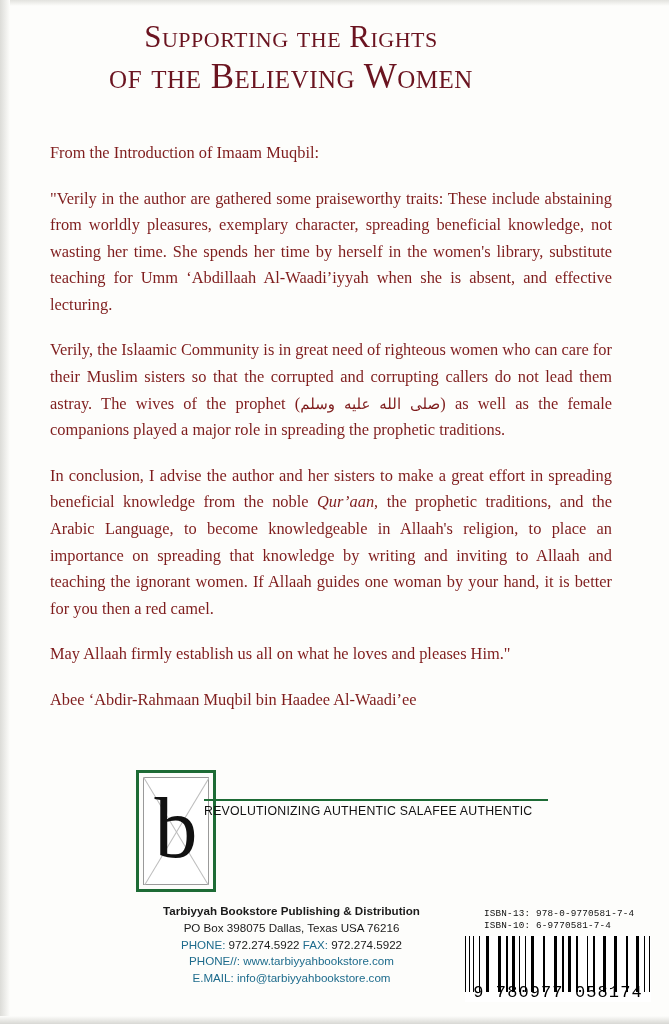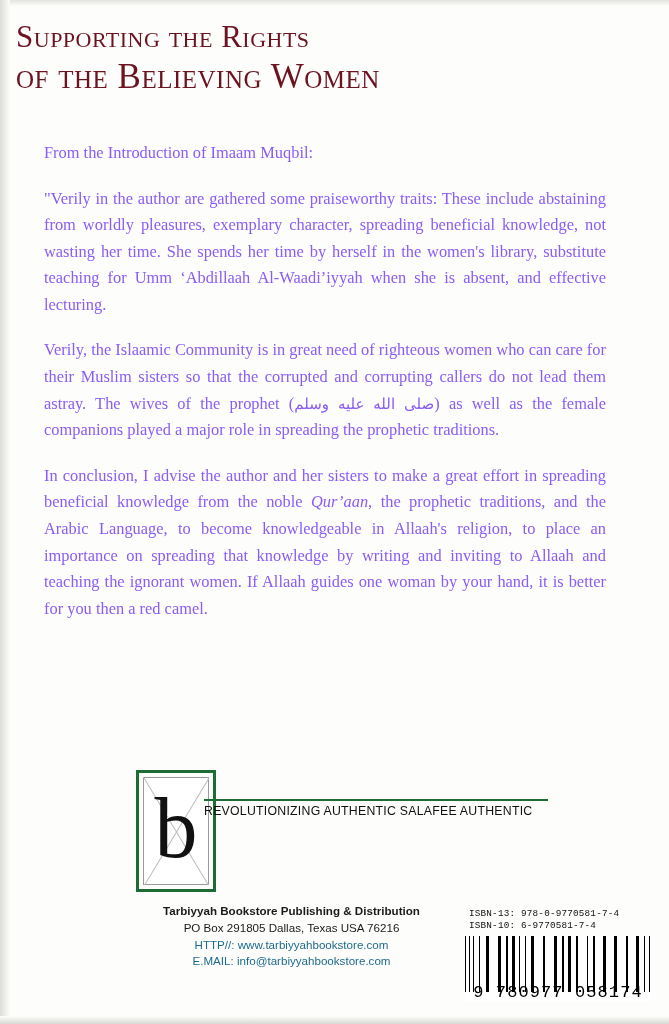--- a/index.html
+++ b/index.html
@@ -40,46 +40,46 @@
     left: 0; bottom: 0;
     width: 669px; height: 8px;
     background: linear-gradient(to top, #d8d8d4, #fdfdfb);
   }
 
   .title-block {
     position: absolute;
     left: 0;
     top: 18px;
     width: 582px;
-    margin-left: 16px;
+    text-align: center;
   }
   .title-line {
     color: #6b1420;
     font-family: "Liberation Serif", serif;
     font-weight: normal;
     letter-spacing: 0.5px;
     line-height: 1.22;
   }
   .title-line1 {
     font-size: 31px;
     font-variant: small-caps;
   }
   .title-line2 {
     font-size: 35px;
     font-variant: small-caps;
   }
 
   .body-text {
     position: absolute;
-    left: 44px;
+    left: 50px;
     top: 140px;
     width: 562px;
     font-size: 16.4px;
     line-height: 1.62;
-    color: #8b5cf6;
+    color: #7f1d1d;
     text-align: justify;
   }
   .body-text p {
     margin: 0 0 19px 0;
   }
   .body-text p.last {
     margin-bottom: 0;
   }
   .italic { font-style: italic; }
   .salla { font-size: 15px; }
@@ -204,21 +204,21 @@
     right: 14px;
     top: 908px;
     width: 190px;
     text-align: left;
   }
   .isbn-lines {
     font-family: "Liberation Mono", monospace;
     font-size: 9.3px;
     line-height: 1.3;
     color: #111;
-    margin-left: 4px;
+    margin-left: 19px;
     letter-spacing: 0.2px;
   }
   .barcode {
     margin-top: 4px;
     width: 186px;
     height: 66px;
     background: #fff;
     position: relative;
     overflow: hidden;
   }
@@ -258,40 +258,48 @@
   <div class="title-block">
     <div class="title-line title-line1">Supporting the Rights</div>
     <div class="title-line title-line2">of the Believing Women</div>
   </div>
 
   <div class="body-text">
     <p>From the Introduction of Imaam Muqbil:</p>
     <p>"Verily in the author are gathered some praiseworthy traits: These include abstaining from worldly pleasures, exemplary character, spreading beneficial knowledge, not wasting her time. She spends her time by herself in the women's library, substitute teaching for Umm ‘Abdillaah Al-Waadi’iyyah when she is absent, and effective lecturing.</p>
     <p><span>Verily, the Islaamic Community is in great need of righteous women who can care for their Muslim sisters so that the corrupted and corrupting callers do not lead them astray. The wives of the prophet (</span><span class="salla">صلى الله عليه وسلم</span><span>) as well as the female companions played a major role in spreading the prophetic traditions.</span></p>
     <p><span>In conclusion, I advise the author and her sisters to make a great effort in spreading beneficial knowledge from the noble </span><span class="italic">Qur’aan</span><span>, the prophetic traditions, and the Arabic Language, to become knowledgeable in Allaah's religion, to place an importance on spreading that knowledge by writing and inviting to Allaah and teaching the ignorant women. If Allaah guides one woman by your hand, it is better for you then a red camel.</span></p>
+    <p>May Allaah firmly establish us all on what he loves and pleases Him."</p>
+    <p class="byline last">Abee ‘Abdir-Rahmaan Muqbil bin Haadee Al-Waadi’ee</p>
   </div>
 
   <div class="logo-area">
     <div class="logo-mark">
       <div class="outer"></div>
       <div class="inner"></div>
       <div class="diag"></div>
       <div class="letter">b</div>
     </div>
     <div class="logo-text">
       <div class="brand-rule"></div>
       <div class="tagline">REVOLUTIONIZING AUTHENTIC SALAFEE AUTHENTIC</div>
     </div>
   </div>
 
   <div class="pub-info">
     <div class="bold">Tarbiyyah Bookstore Publishing &amp; Distribution</div>
-    <div>PO Box 291805 Dallas, Texas USA 76216</div>
+    <div>PO Box 398075 Dallas, Texas USA 76216</div>
     <div>
-      <span class="teal-label">HTTP//:</span>
+      <span class="teal-label">PHONE:</span>
+      <span>972.274.5922</span>
+      <span class="teal-label">FAX:</span>
+      <span>972.274.5922</span>
+    </div>
+    <div>
+      <span class="teal-label">PHONE//:</span>
       <span class="teal">www.tarbiyyahbookstore.com</span>
     </div>
     <div>
       <span class="teal-label">E.MAIL:</span>
       <span class="teal">info@tarbiyyahbookstore.com</span>
     </div>
   </div>
 
   <div class="barcode-block">
     <div class="isbn-lines">ISBN-13: 978-0-9770581-7-4</div>

